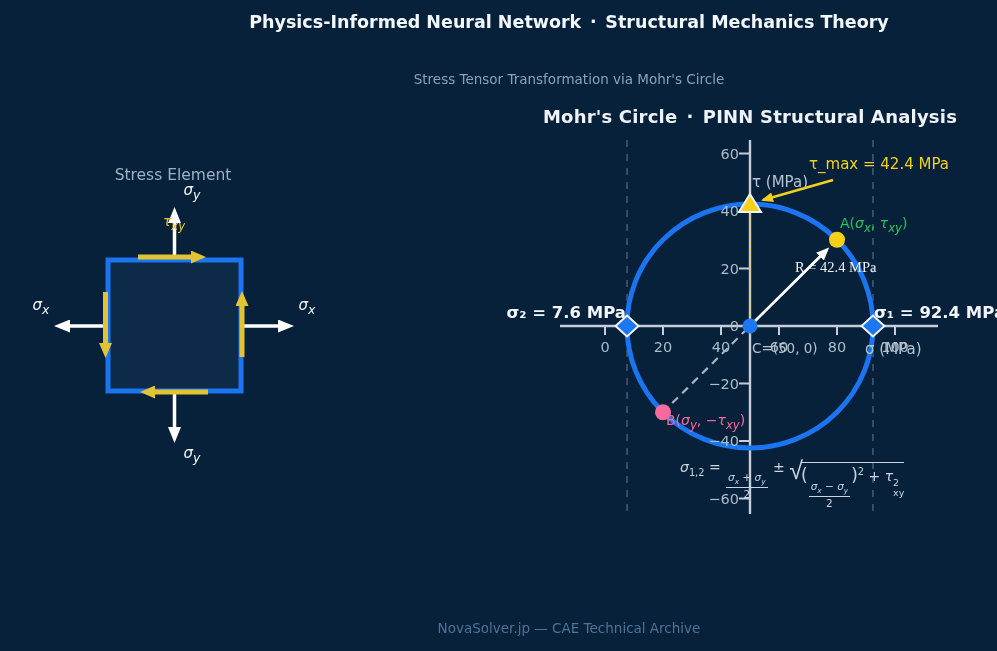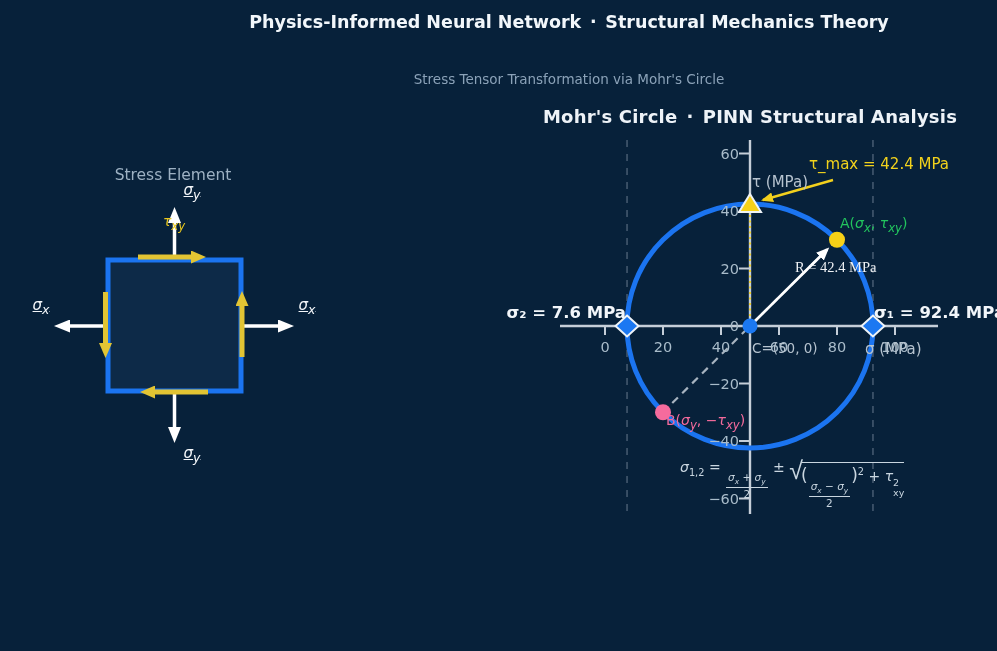--- a/index.html
+++ b/index.html
@@ -11,21 +11,21 @@
   }
   .stage{position:absolute;left:17px;top:0;width:997px;height:651px;background:#07213a;}
   .abs{position:absolute;white-space:nowrap;}
   .ctr{transform:translateX(-50%);}
 
   .main-title{left:552px;top:12px;font-size:17.5px;font-weight:bold;color:#f2f7fb;}
   .subtitle{left:552px;top:54px;font-size:13.5px;color:#8ba2b8;margin-top:17px;}
   .footer{left:552px;top:620px;font-size:13.5px;color:#4e7396;}
 
   .se-title{left:156px;top:166px;font-size:15.5px;color:#9db1c3;}
-  .se-label{font-size:15px;color:#f4f7fa;text-decoration:underline;}
+  .se-label{font-size:15px;color:#f4f7fa;}
   .se-tau{font-size:14px;color:#e8c71f;}
 
   .mohr-title{left:733px;top:106px;font-size:18px;font-weight:bold;color:#eef3f8;letter-spacing:.2px;}
   .axis-label{font-size:15px;color:#b6c3cf;text-align:center;}
   .tick-label{position:absolute;font-size:14.5px;color:#a9bcca;line-height:18px;height:18px;}
   .ann-yellow{font-size:15px;color:#f2d21c;}
   .pt-label{font-size:14px;}
   .pt-a{color:#22c55e;}
   .pt-b{color:#f56b9d;}
   .r-label{font-size:14.5px;color:#eef1f4;}
@@ -154,13 +154,14 @@
         <span class="fn"><i>σ<sub>x</sub></i> + <i>σ<sub>y</sub></i></span>
         <span class="fd">2</span>
       </span> ± <span class="rt">√</span><span class="rad"><span class="big">(</span><span class="frac">
           <span class="fn"><i>σ<sub>x</sub></i> − <i>σ<sub>y</sub></i></span>
           <span class="fd">2</span>
         </span><span class="big">)</span><sup>2</sup> + <i>τ</i><span class="ss">
           <sup>2</sup>
           <sub>xy</sub>
         </span></span></div>
 
+  <div class="abs ctr footer">NovaSolver.jp — CAE Technical Archive</div>
 </div>
 
 </body></html>

